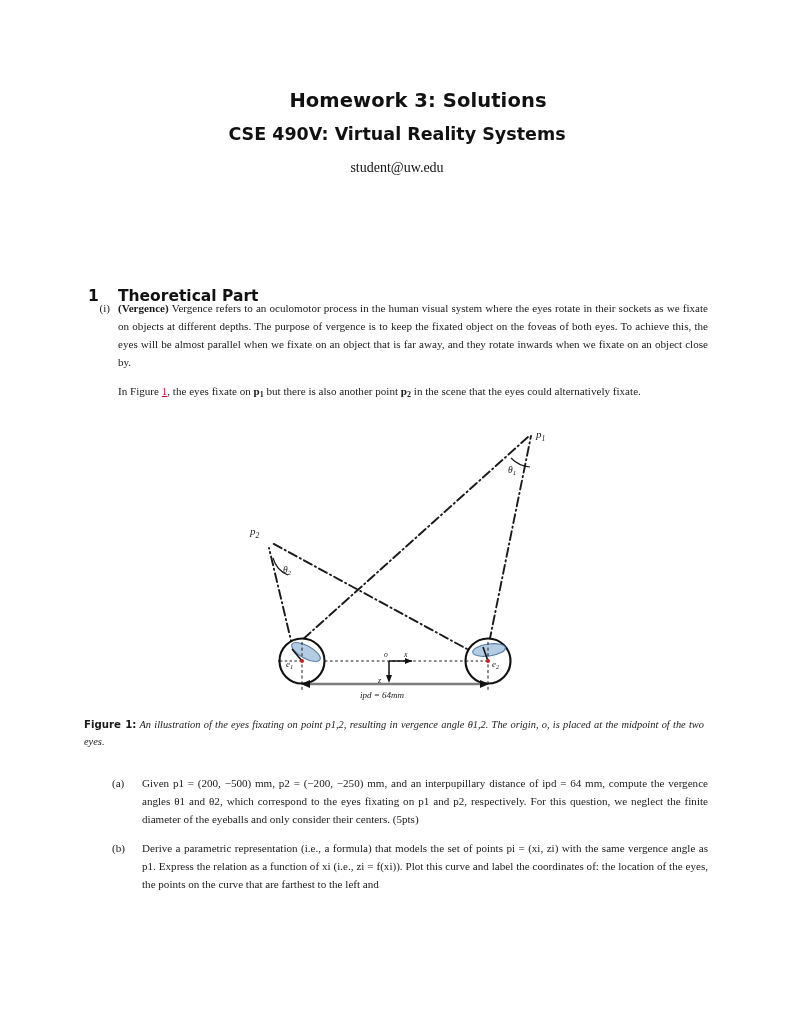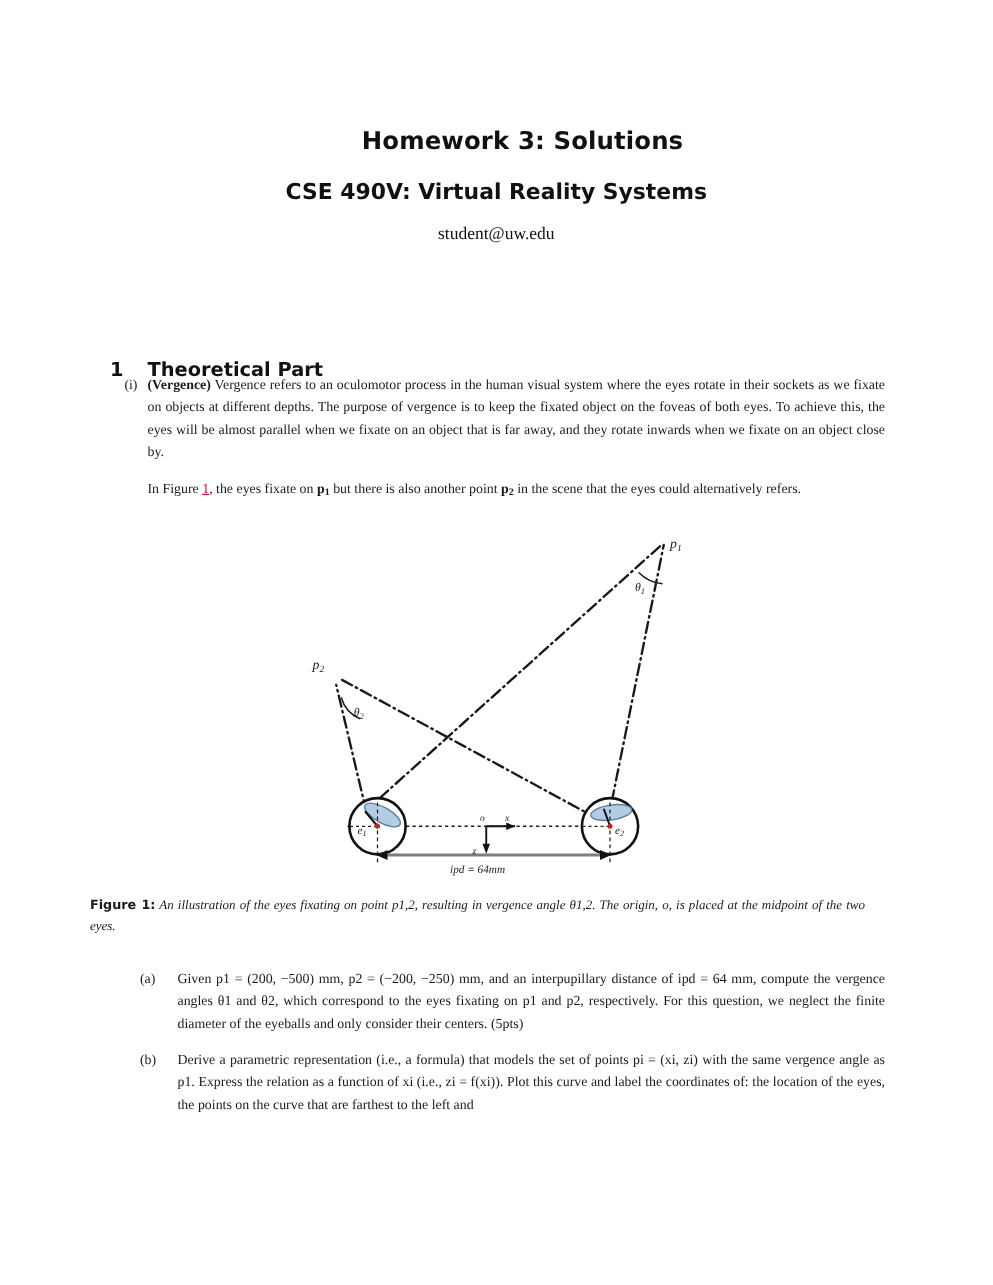--- a/index.html
+++ b/index.html
@@ -27,21 +27,21 @@
     top: 84px;
     left: 0;
     right: 0;
     text-align: center;
   }
   .doc-title {
     font-family: "DejaVu Sans", sans-serif;
     font-weight: bold;
     font-size: 19.5px;
     letter-spacing: 0.1px;
-    margin: 16px;
+    margin: 4px;
     line-height: 1.38;
     color: #111;
     padding-left: 42px;
   }
   .doc-subtitle {
     font-family: "DejaVu Sans", sans-serif;
     font-weight: bold;
     font-size: 17.5px;
     margin: 12px;
     margin-top: 8px;
@@ -121,21 +121,21 @@
     top: 418px;
     left: 0;
     width: 786px;
     height: 292px;
   }
   .figure-svg { display: block; }
 
   .caption {
     position: absolute;
     top: 717px;
-    left: 72px;
+    left: 84px;
     width: 620px;
     font-size: 10.4px;
     line-height: 1.6;
     text-align: justify;
   }
   .caption .cap-label {
     font-family: "DejaVu Sans", sans-serif;
     font-weight: bold;
     font-style: normal;
     font-size: 10.2px;
@@ -178,21 +178,21 @@
 
   <div class="section-heading">
     <span class="num">1</span><span>Theoretical Part</span>
   </div>
 
   <div class="body-area">
     <div class="item">
       <div class="item-marker">(i)</div>
       <div class="item-body">
         <p><b>(Vergence)</b><span> Vergence refers to an oculomotor process in the human visual system where the eyes rotate in their sockets as we fixate on objects at different depths. The purpose of vergence is to keep the fixated object on the foveas of both eyes. To achieve this, the eyes will be almost parallel when we fixate on an object that is far away, and they rotate inwards when we fixate on an object close by.</span></p>
-        <p><span>In Figure </span><a class="link" href="#">1</a><span>, the eyes fixate on </span><span class="bvec">p</span><span class="bvec sub">1</span><span> but there is also another point </span><span class="bvec">p</span><span class="bvec sub">2</span><span> in the scene that the eyes could alternatively refers.</span></p>
+        <p><span>In Figure </span><a class="link" href="#">1</a><span>, the eyes fixate on </span><span class="bvec">p</span><span class="bvec sub">1</span><span> but there is also another point </span><span class="bvec">p</span><span class="bvec sub">2</span><span> in the scene that the eyes could alternatively fixate.</span></p>
       </div>
     </div>
   </div>
 
   <div class="figure-wrap">
     <svg class="figure-svg" width="794" height="292" viewBox="0 0 794 292" xmlns="http://www.w3.org/2000/svg">
 
       <g fill="none" stroke="#1a1a1a" stroke-width="1.9" stroke-linecap="round" stroke-dasharray="9 3.5 1.2 3.5">
 
         <line x1="291" y1="232" x2="528" y2="19"></line>

